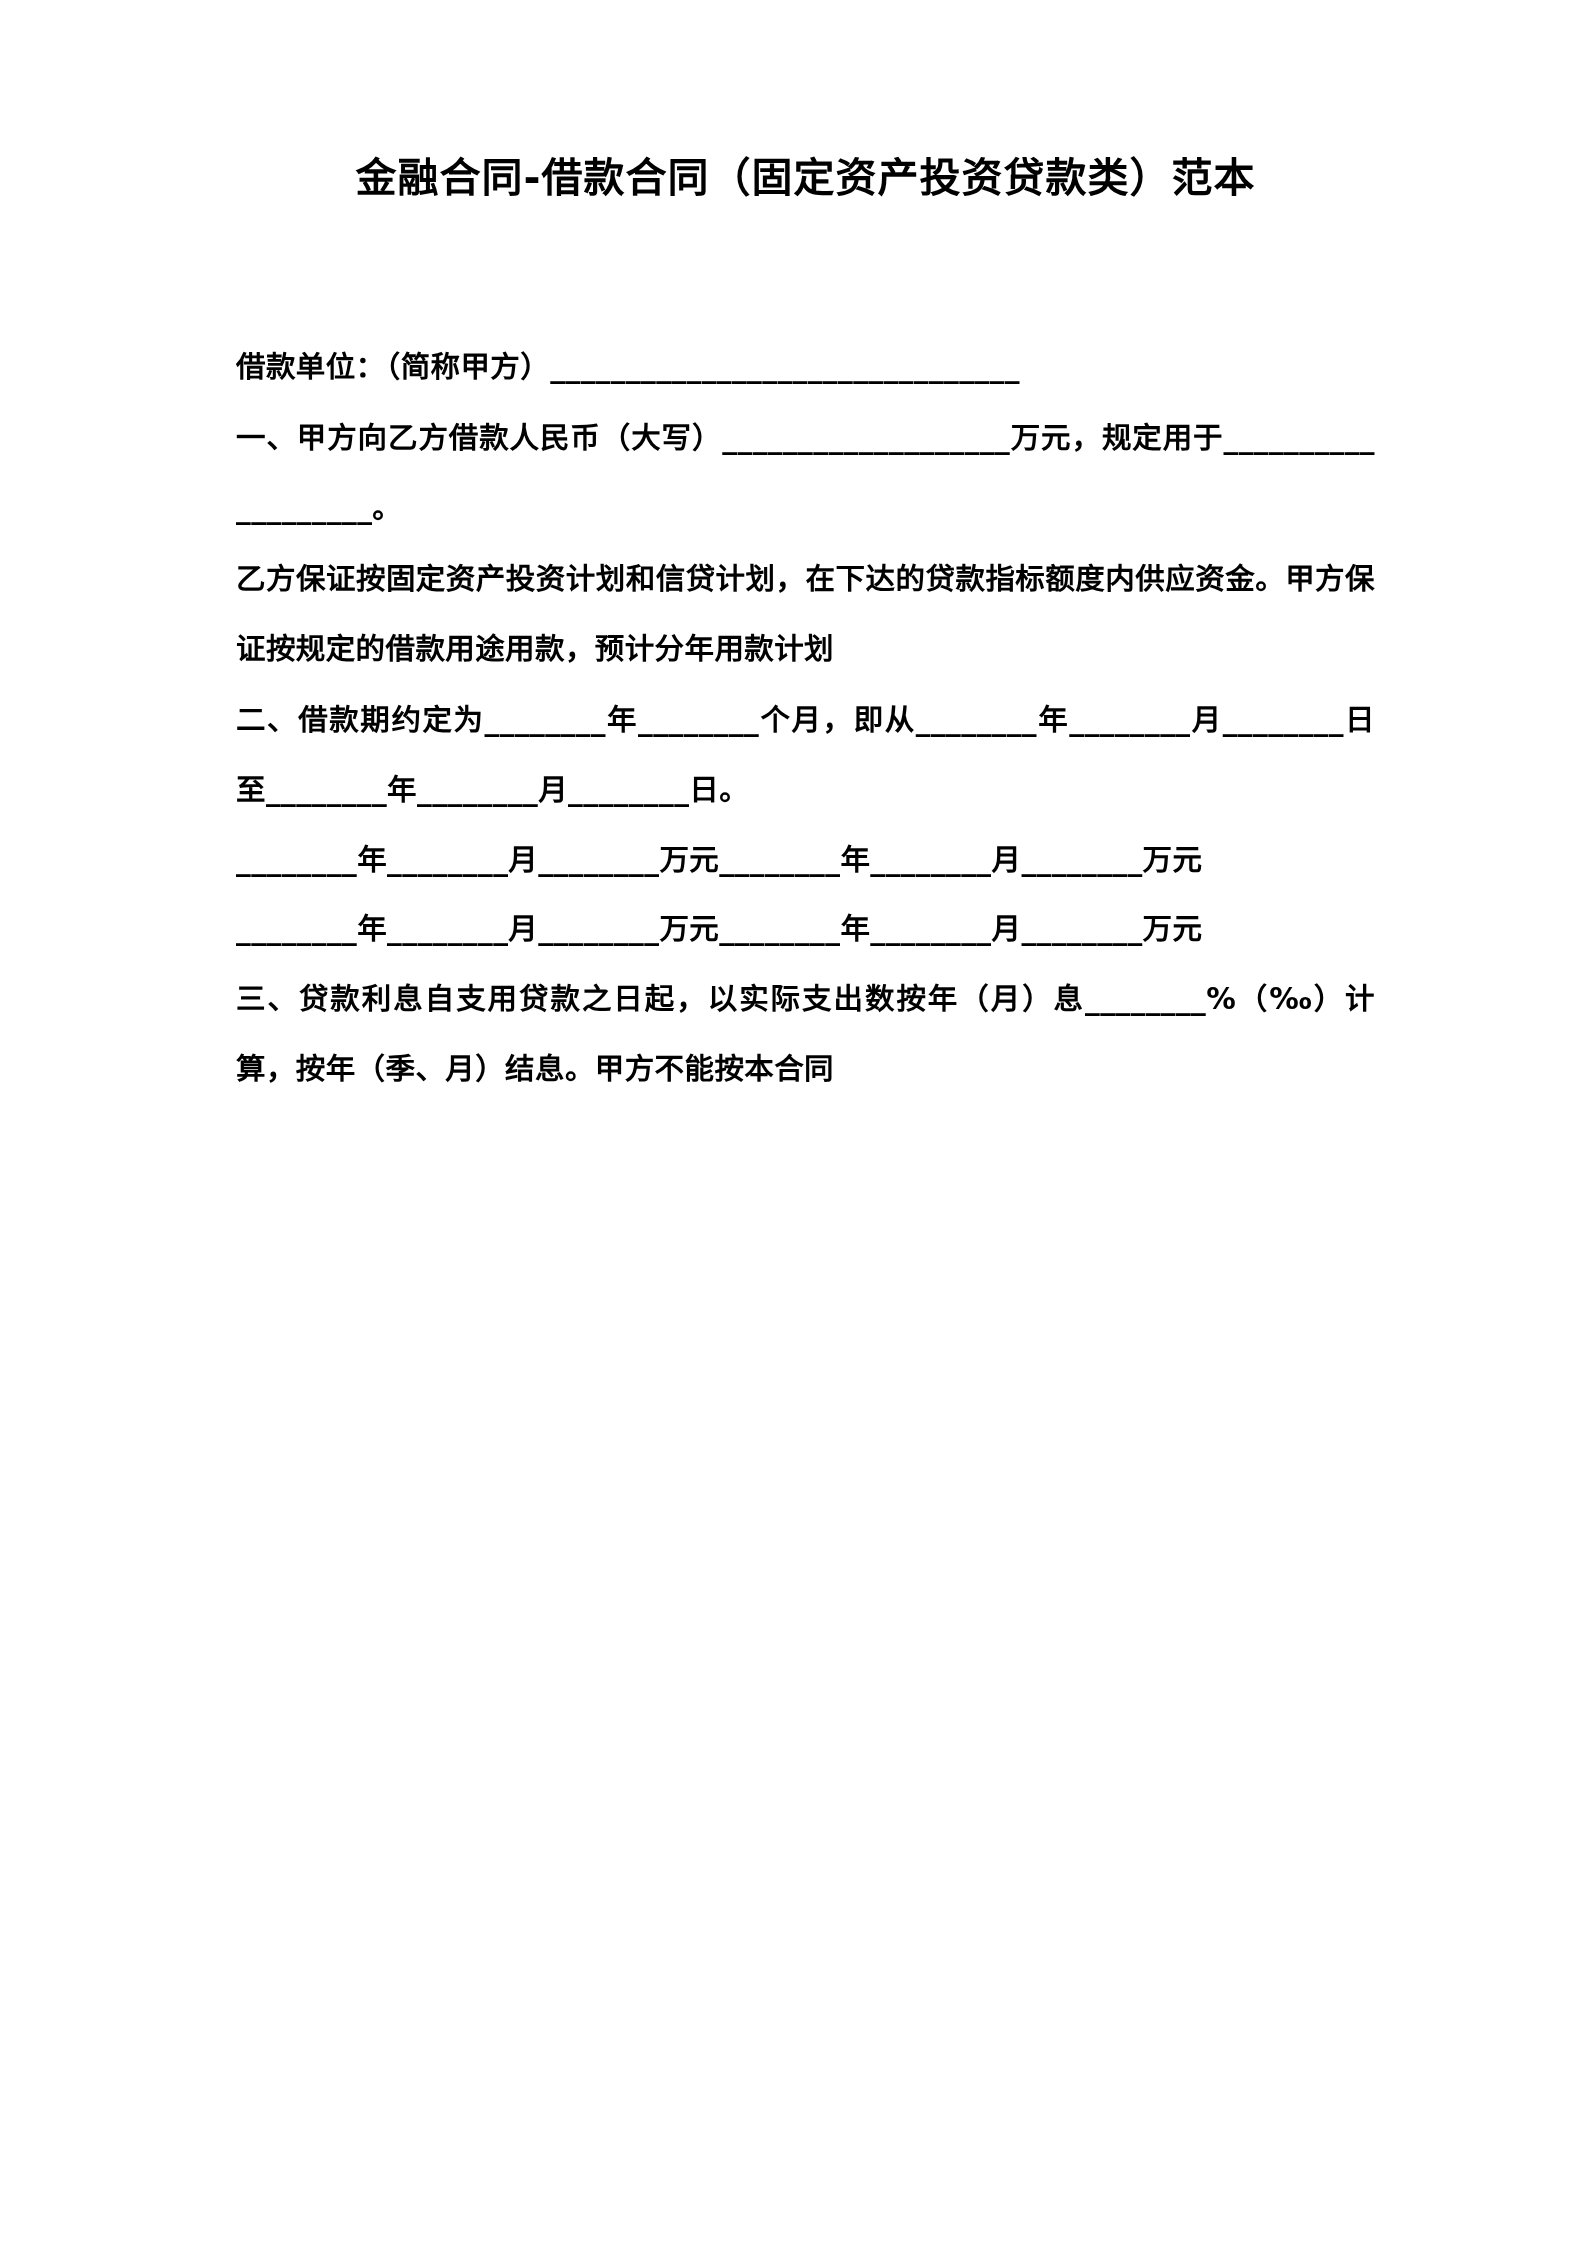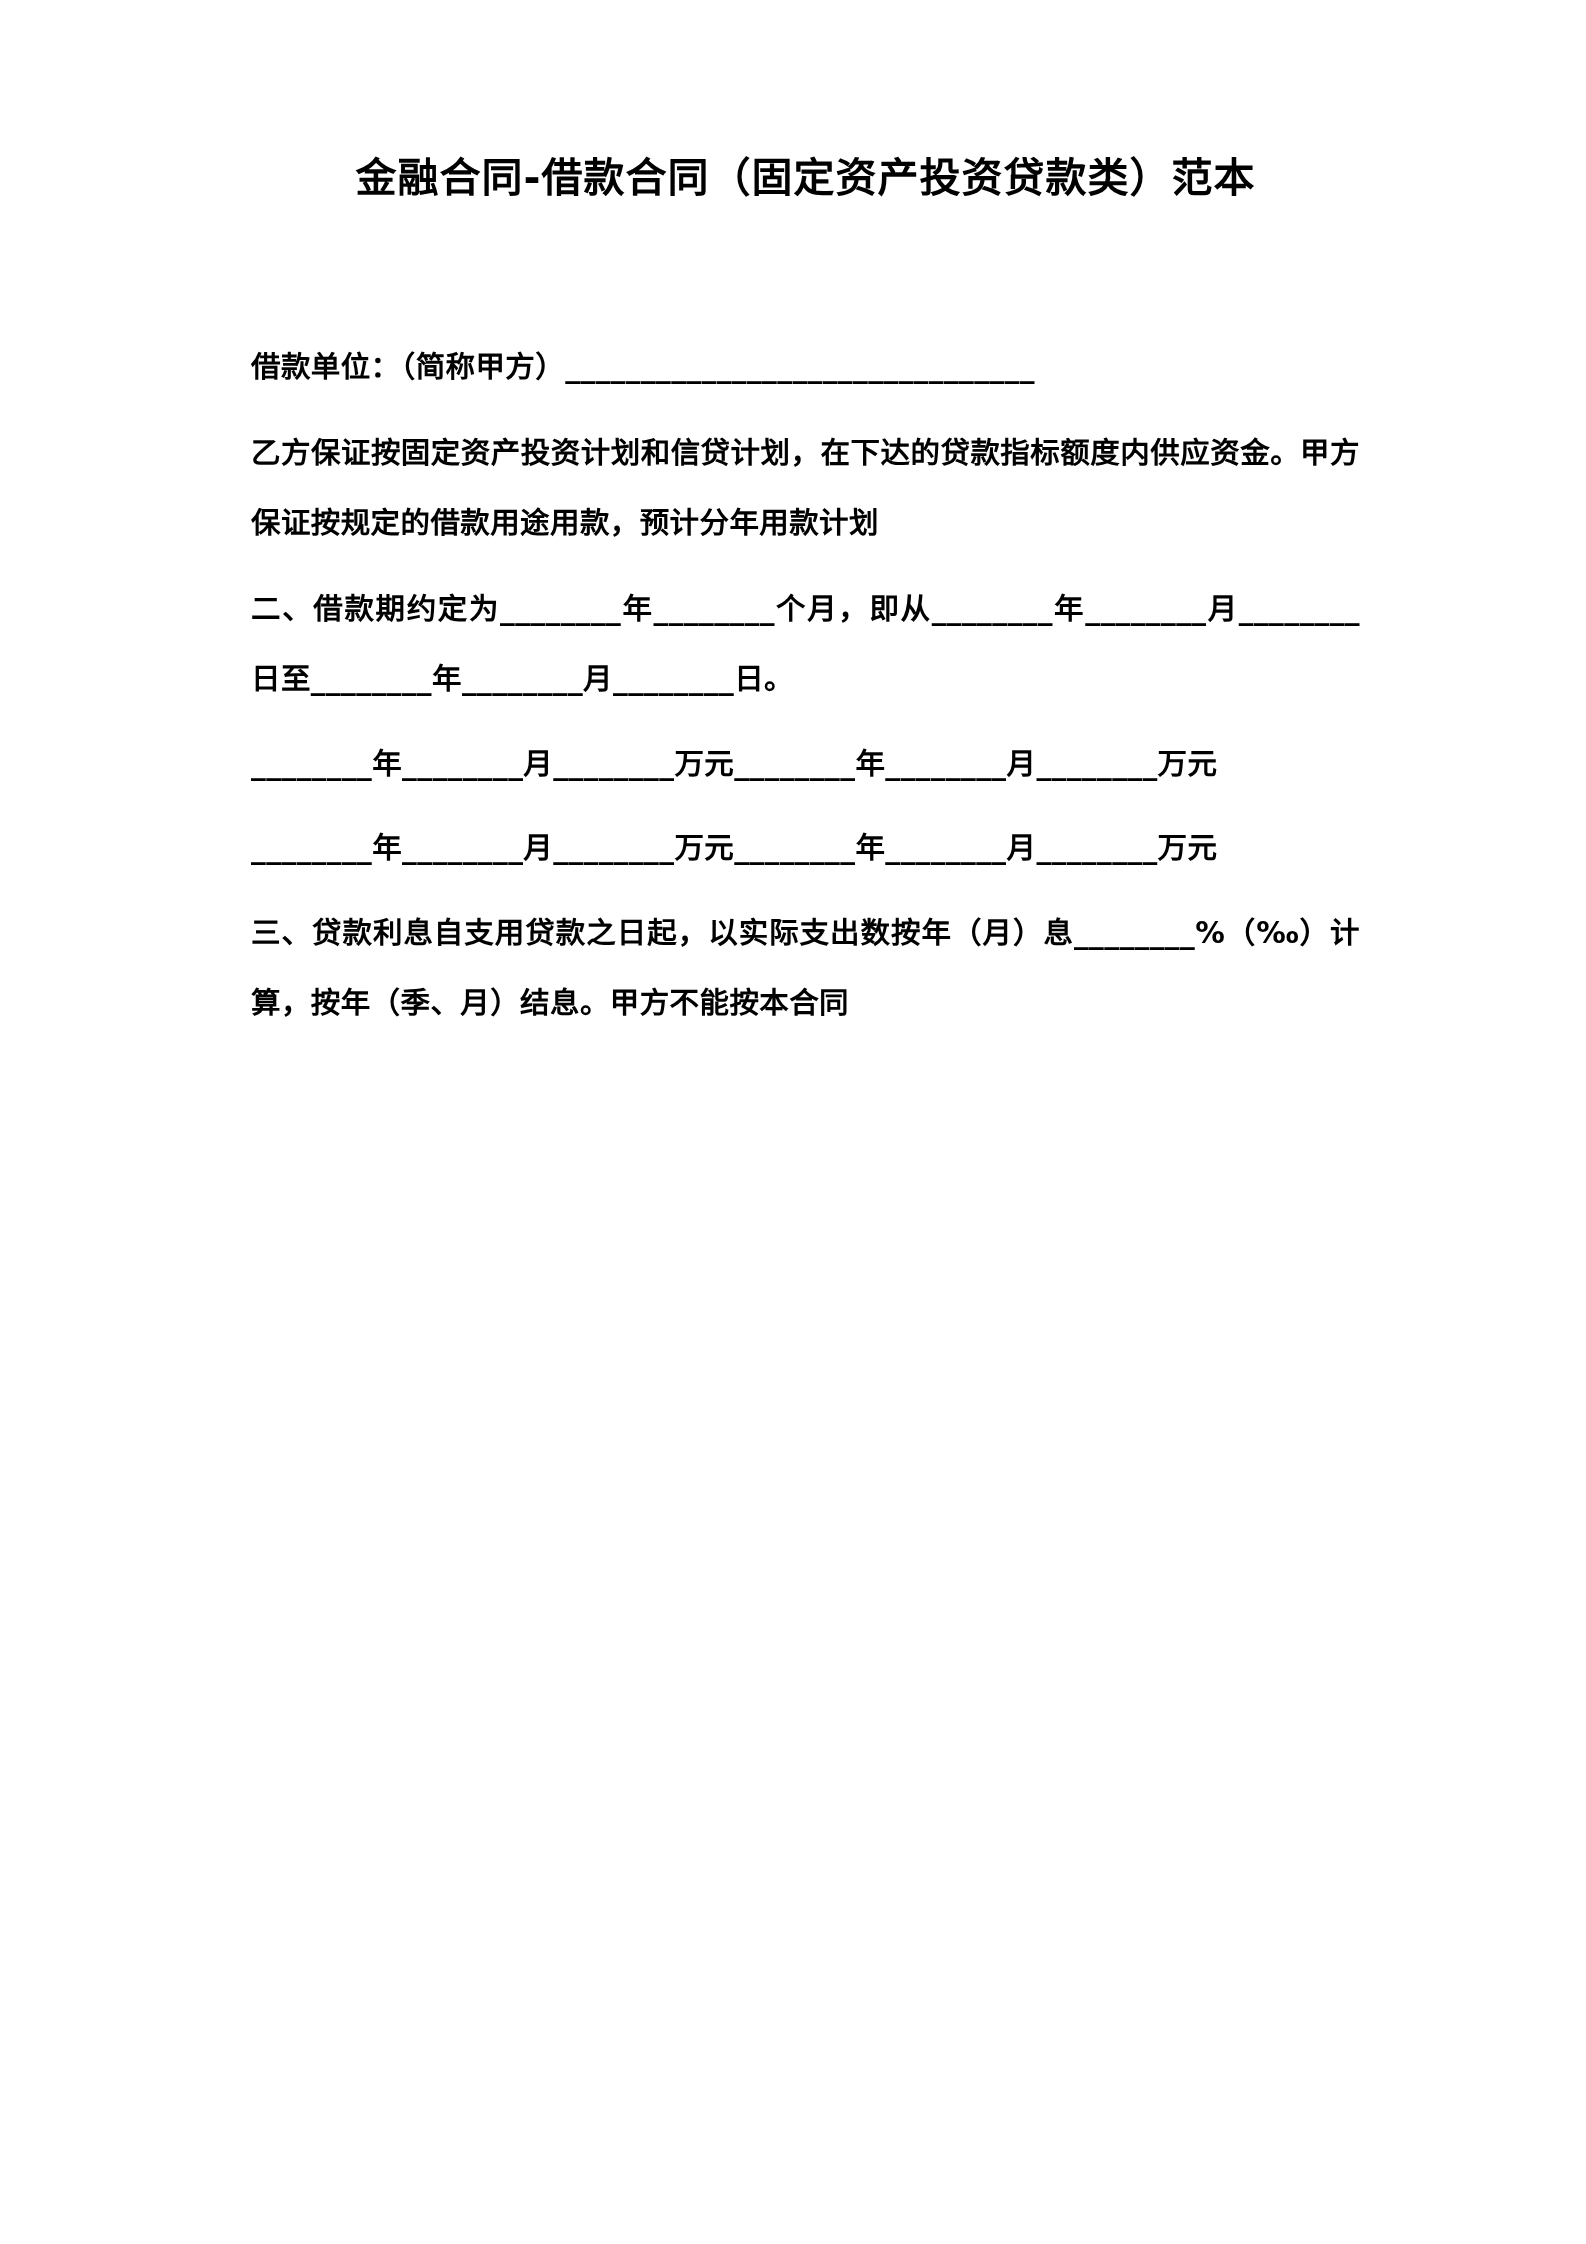--- a/index.html
+++ b/index.html
@@ -31,40 +31,41 @@
     line-height: 1.4;
   }
   .body-block {
     margin-top: 125px;
   }
   .para {
     font-size: 29.5px;
     line-height: 70px;
     letter-spacing: 0.4px;
     text-align: justify;
-    margin: 16px;
+    margin: 1px;
     word-break: break-all;
     font-weight: 600;
   }
   .para + .para {
     margin-top: 0;
   }
   .tight {
     line-height: 68px;
   }
 </style>
 </head>
 <body>
 
 <div class="page">
 
   <h1 class="doc-title">金融合同-借款合同（固定资产投资贷款类）范本</h1>
 
   <div class="body-block">
     <p class="para">借款单位：（简称甲方）_______________________________</p>
+    <p class="para">一、甲方向乙方借款人民币（大写）___________________万元，规定用于___________________。</p>
     <p class="para">乙方保证按固定资产投资计划和信贷计划，在下达的贷款指标额度内供应资金。甲方保证按规定的借款用途用款，预计分年用款计划</p>
     <p class="para">二、借款期约定为________年________个月，即从________年________月________日至________年________月________日。</p>
     <p class="para tight">________年________月________万元________年________月________万元</p>
     <p class="para tight">________年________月________万元________年________月________万元</p>
     <p class="para">三、贷款利息自支用贷款之日起，以实际支出数按年（月）息________%（‰）计算，按年（季、月）结息。甲方不能按本合同</p>
   </div>
 
 </div>
 
 </body></html>

